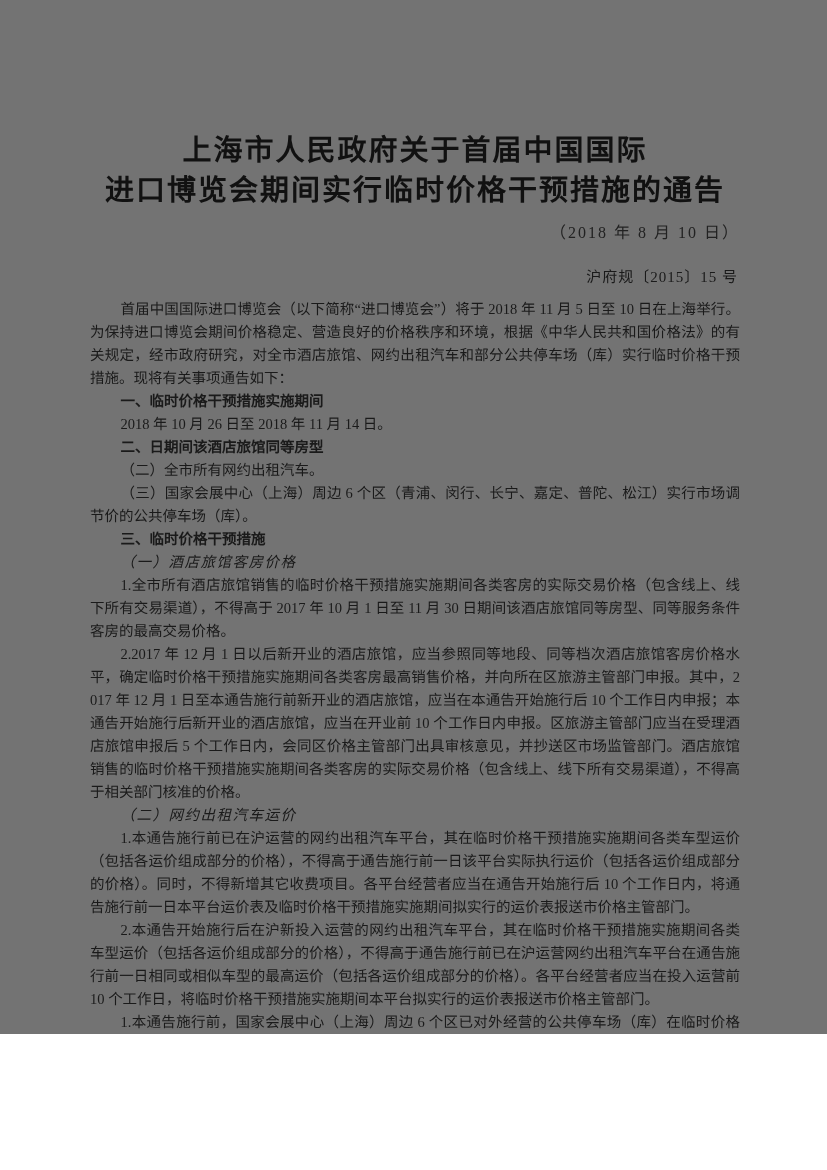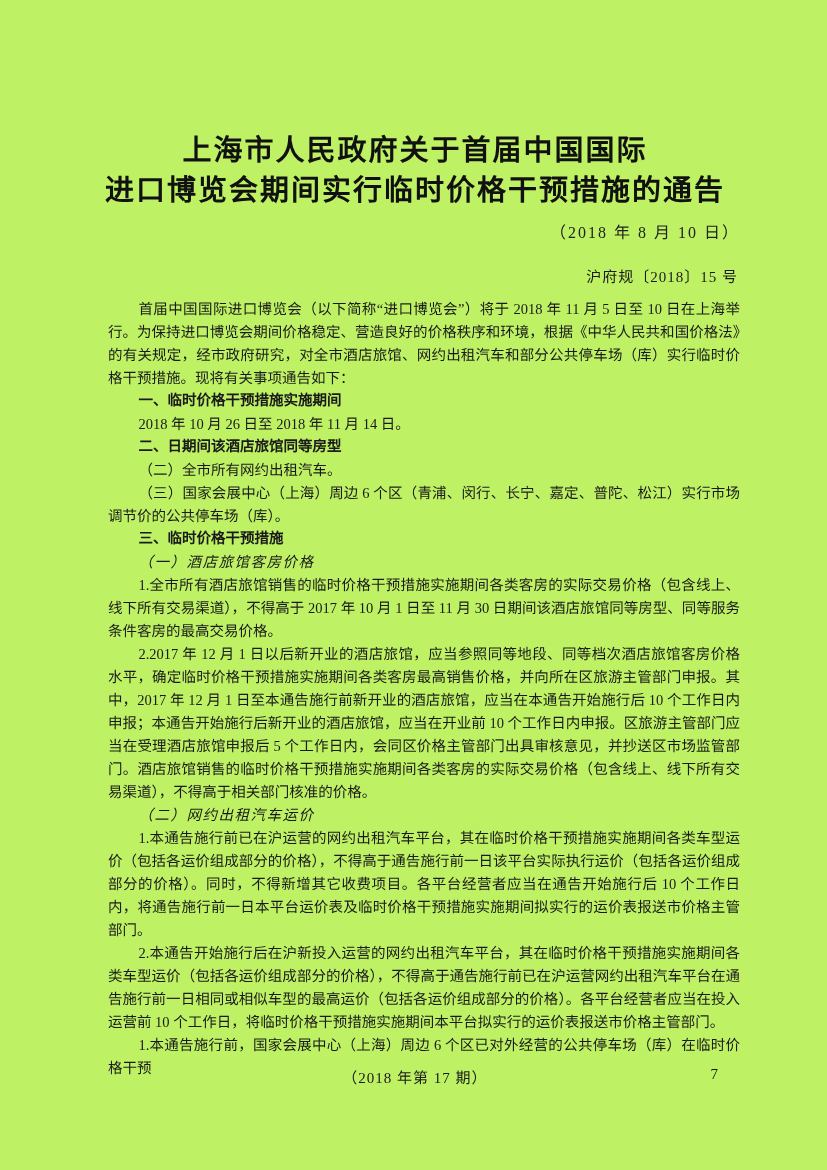--- a/index.html
+++ b/index.html
@@ -3,22 +3,22 @@
 <meta charset="utf-8">
 <style>
   html, body {
     margin: 0;
     padding: 0;
     background: #ffffff;
   }
   .page {
     position: relative;
     width: 827px;
-    height: 1170px;
-    background: #bef264;
+    height: 1034px;
+    background: #737373;
     color: #1a1a1a;
     overflow: hidden;
     font-family: "Liberation Serif", "DejaVu Serif", serif;
   }
   .content {
     position: absolute;
     left: 90px;
     top: 130px;
     width: 650px;
   }
@@ -40,32 +40,31 @@
   }
   .doc-number {
     text-align: right;
     font-size: 15px;
     letter-spacing: 1px;
     margin-top: 22px;
     padding-right: 2px;
   }
   .body-block {
     margin-top: 12px;
-    margin-left: 18px;
   }
   .body-block p {
     margin: 0;
     font-size: 14.5px;
     line-height: 23px;
     text-align: justify;
     text-indent: 2.1em;
     word-break: break-all;
   }
   .body-block p.heading {
-    font-family: Liberation Mono, monospace;
+    font-family: Liberation Sans, sans-serif;
     font-weight: 700;
   }
   .body-block p.kai {
     font-style: italic;
     letter-spacing: 1.5px;
   }
   .footer {
     position: absolute;
     left: 90px;
     top: 1066px;
@@ -89,21 +88,21 @@
 <div class="page">
   <div class="content">
 
     <div class="doc-title">
       <div>上海市人民政府关于首届中国国际</div>
       <div>进口博览会期间实行临时价格干预措施的通告</div>
     </div>
 
     <div class="doc-date">（2018 年 8 月 10 日）</div>
 
-    <div class="doc-number">沪府规〔2018〕15 号</div>
+    <div class="doc-number">沪府规〔2015〕15 号</div>
 
     <div class="body-block">
       <p class="body">首届中国国际进口博览会（以下简称“进口博览会”）将于 2018 年 11 月 5 日至 10 日在上海举行。为保持进口博览会期间价格稳定、营造良好的价格秩序和环境，根据《中华人民共和国价格法》的有关规定，经市政府研究，对全市酒店旅馆、网约出租汽车和部分公共停车场（库）实行临时价格干预措施。现将有关事项通告如下：</p>
       <p class="heading">一、临时价格干预措施实施期间</p>
       <p class="body">2018 年 10 月 26 日至 2018 年 11 月 14 日。</p>
       <p class="heading">二、日期间该酒店旅馆同等房型</p>
       <p class="body">（二）全市所有网约出租汽车。</p>
       <p class="body">（三）国家会展中心（上海）周边 6 个区（青浦、闵行、长宁、嘉定、普陀、松江）实行市场调节价的公共停车场（库）。</p>
       <p class="heading">三、临时价格干预措施</p>
       <p class="kai">（一）酒店旅馆客房价格</p>

